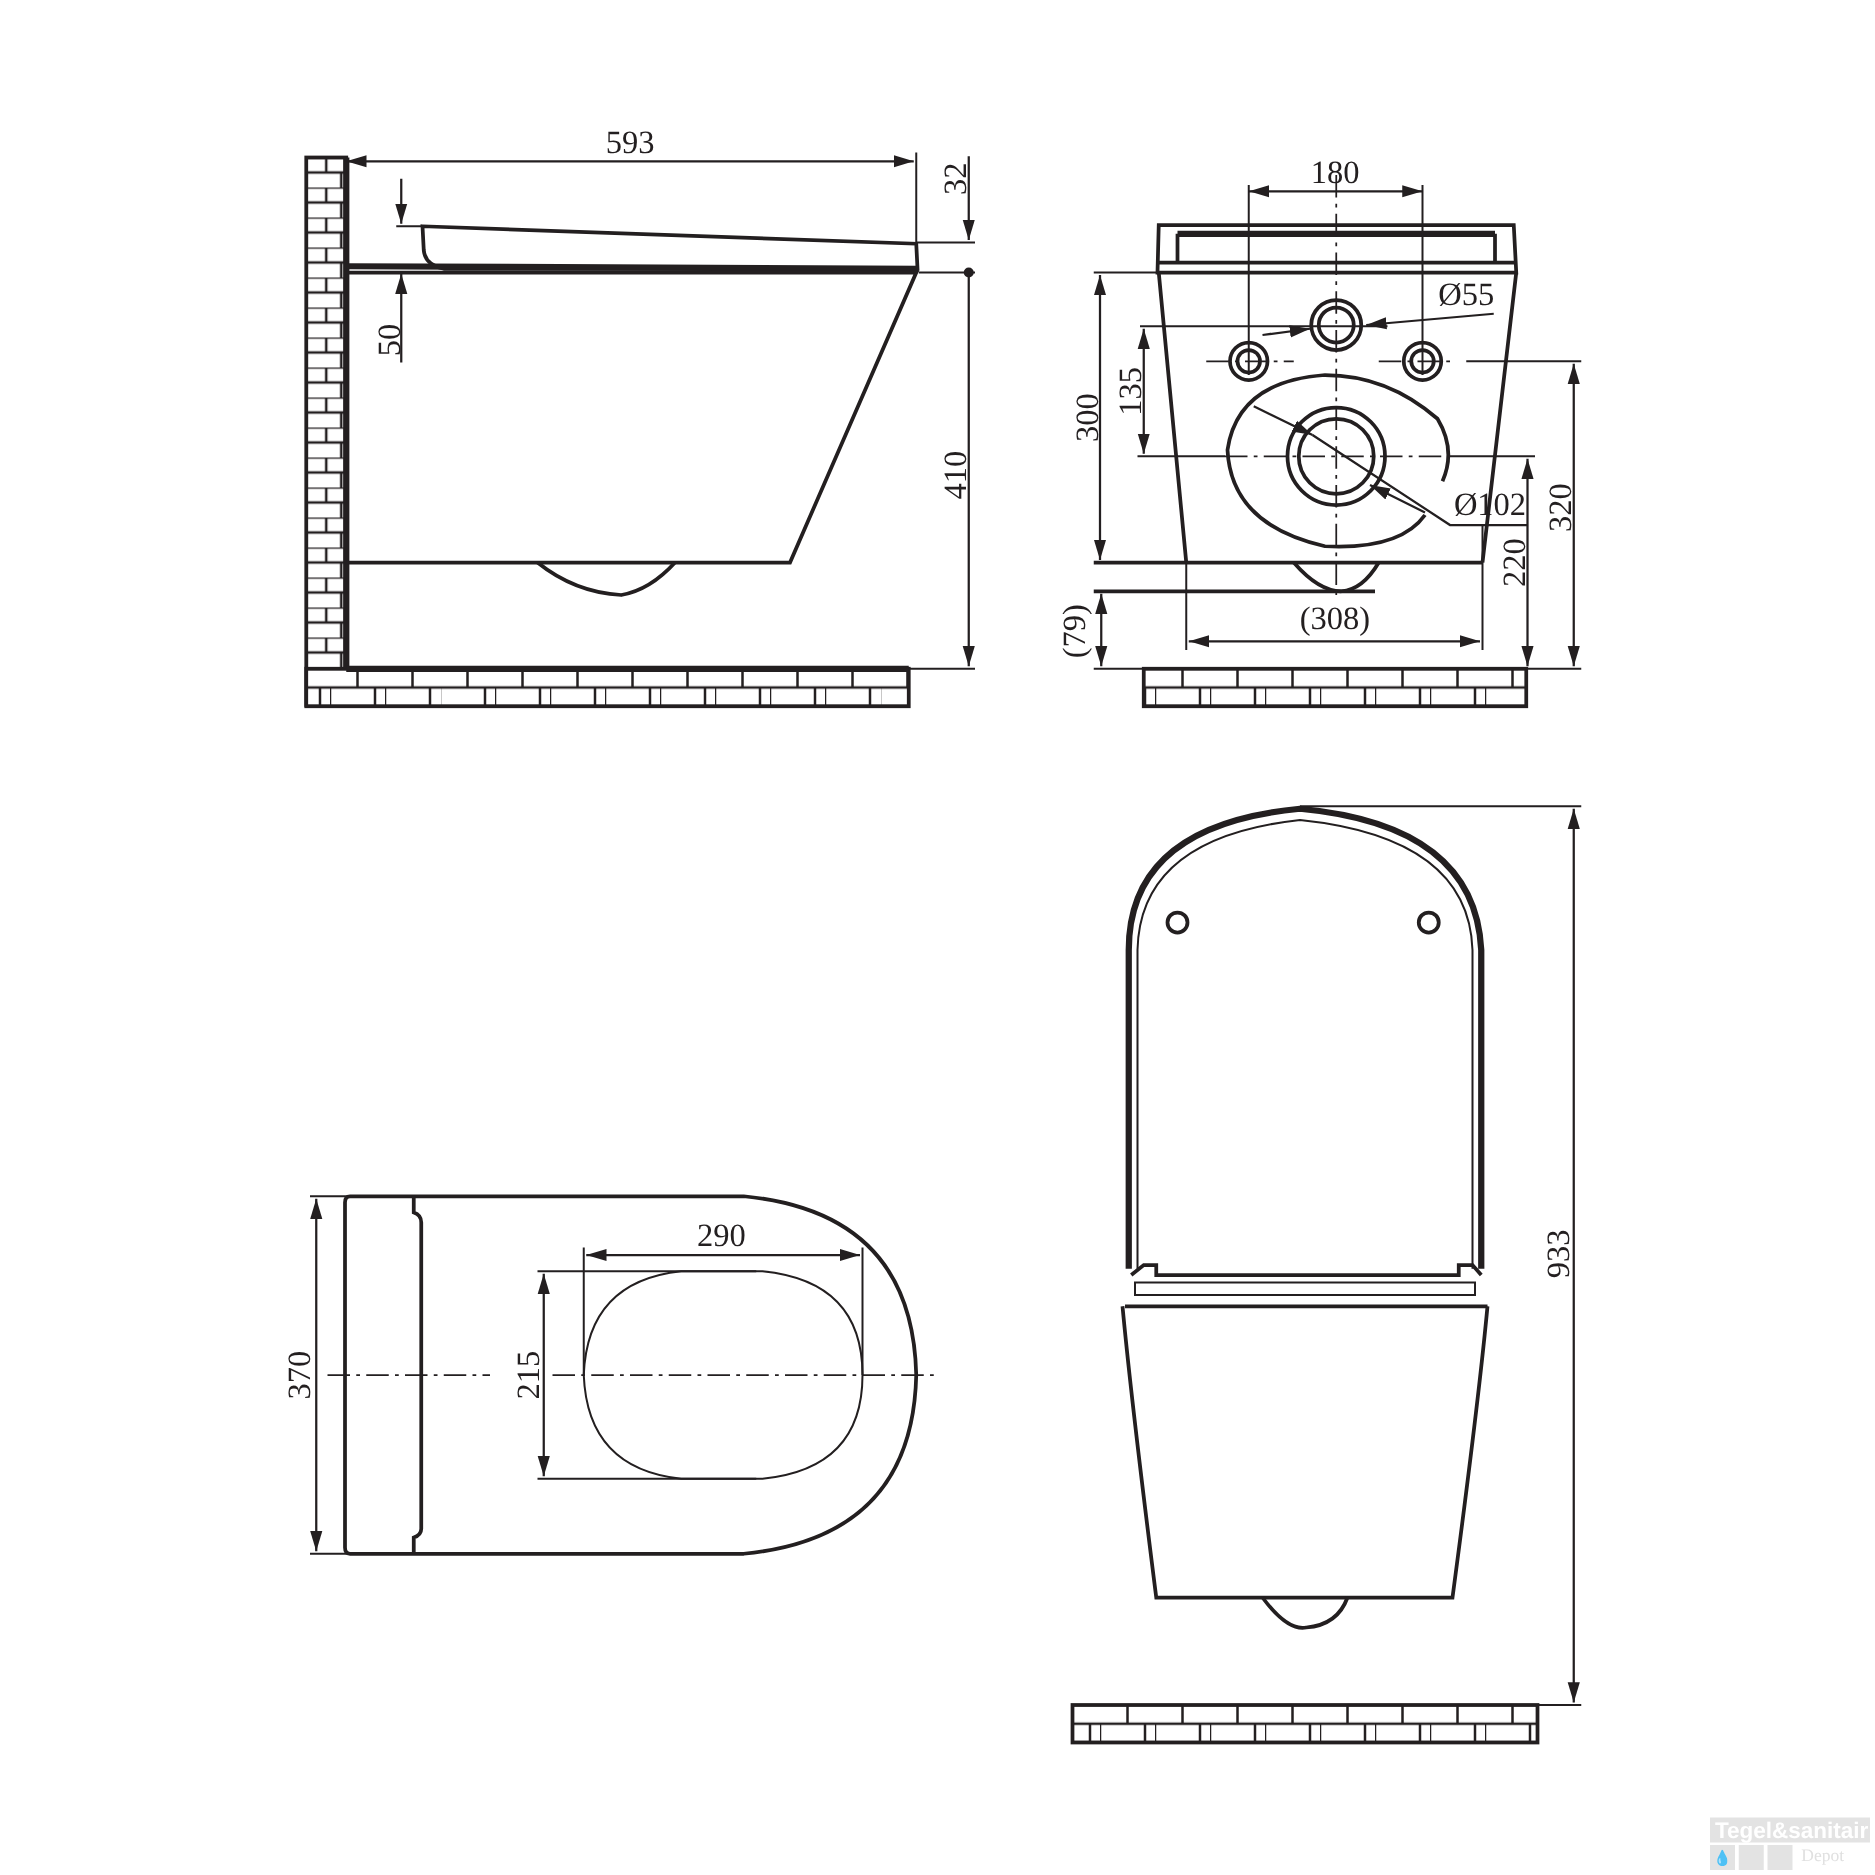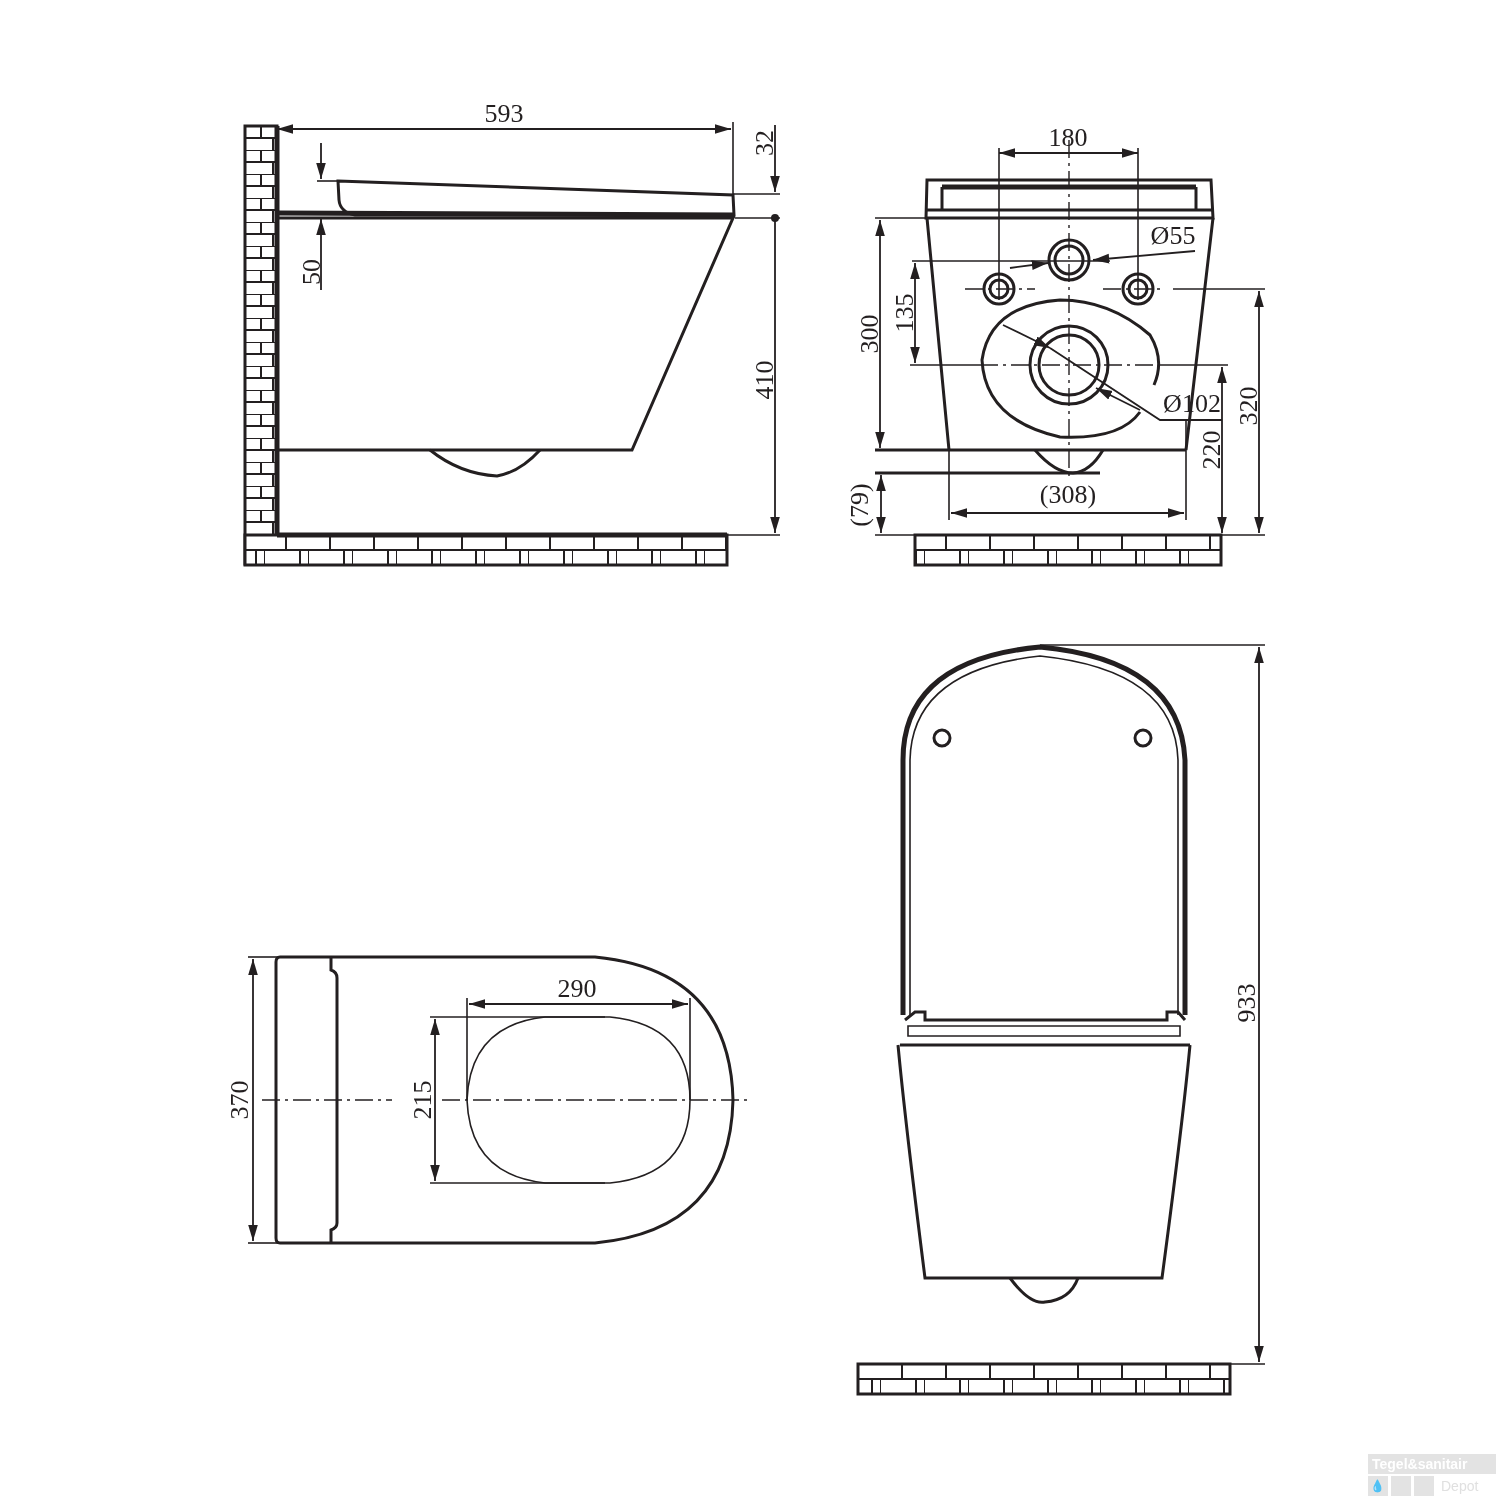--- a/index.html
+++ b/index.html
@@ -5,24 +5,24 @@
     html, body { margin:0; padding:0; background:#ffffff; }
     body { width:1500px; height:1500px; position:relative; overflow:hidden; font-family:"Liberation Sans", sans-serif; }
     #drawing { position:absolute; left:0; top:0; width:1500px; height:1500px; }
     .ln { stroke:#231f20; fill:none; stroke-width:3; }
     .thin { stroke:#231f20; fill:none; stroke-width:1.6; }
     .thick { stroke:#231f20; fill:none; stroke-width:5; }
     .cl { stroke:#231f20; fill:none; stroke-width:1.4; stroke-dasharray:18 5 3 5; }
     .dim { stroke:#231f20; fill:none; stroke-width:1.8; }
     .txt { font-family:"Liberation Serif", serif; font-size:26px; fill:#231f20; }
     .logo { position:absolute; right:4px; bottom:4px; width:128px; height:42px; }
-    .logo-top { background:#e3e3e3; color:#fff; font-weight:bold; font-size:14px; height:20px; line-height:20px; padding:0 4px; font-family:"Liberation Sans", sans-serif; }
+    .logo-top { background:#e3e3e3; color:#fff; font-weight:bold; font-size:18px; height:20px; line-height:20px; padding:0 4px; font-family:"Liberation Sans", sans-serif; }
     .logo-bottom { display:flex; gap:3px; height:20px; margin-top:2px; }
     .logo-sq { width:20px; height:20px; background:#e3e3e3; color:#fff; font-size:12px; text-align:center; line-height:20px; }
-    .logo-depot { color:#e0e0e0; font-size:14px; line-height:20px; padding-left:4px; font-family:Liberation Sans, sans-serif; }
+    .logo-depot { color:#e0e0e0; font-size:14px; line-height:20px; padding-left:4px; font-family:Liberation Serif, serif; }
   </style>
 </head>
 <body>
 
 <svg id="drawing" viewBox="0 0 1500 1500" xmlns="http://www.w3.org/2000/svg">
   <defs>
     <marker id="arr" viewBox="0 0 10 10" refX="10" refY="5" markerWidth="9" markerHeight="9" orient="auto-start-reverse">
       <path d="M0,2 L10,5 L0,8 z" fill="#231f20"></path>
     </marker>
     <pattern id="brickV" x="245" y="126" width="32" height="24" patternUnits="userSpaceOnUse">

